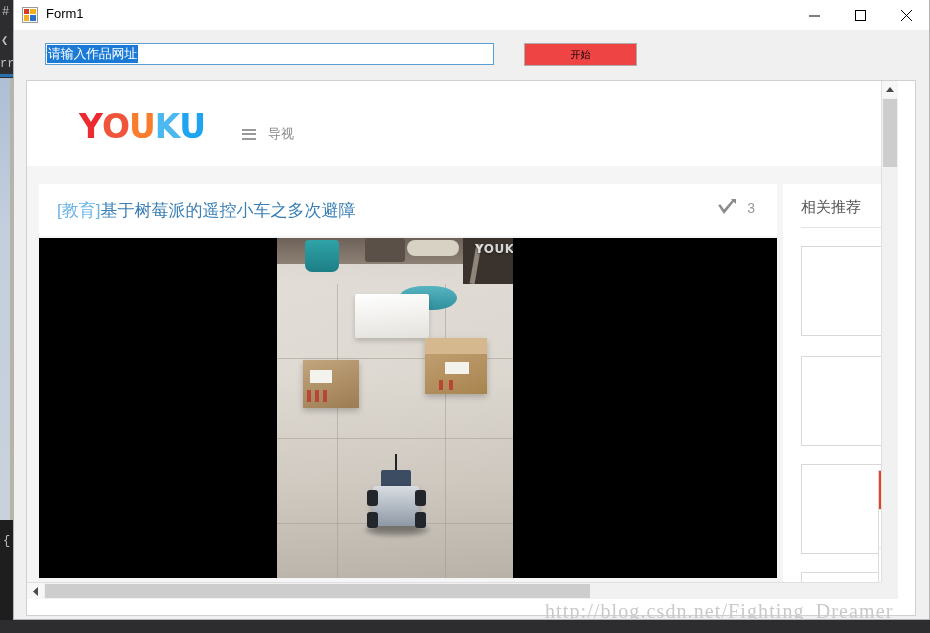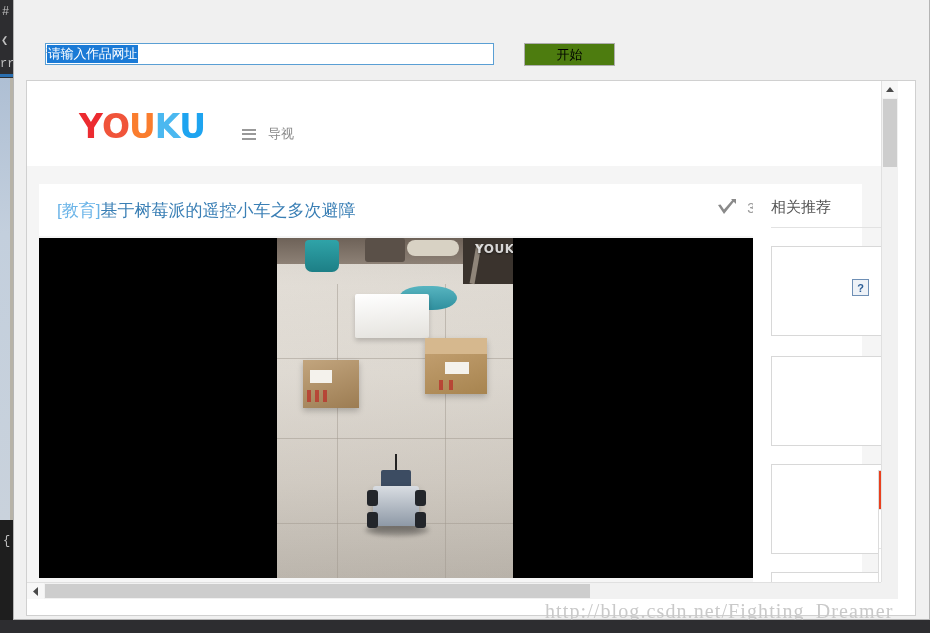--- a/index.html
+++ b/index.html
@@ -108,25 +108,25 @@
     background: #1a7ad6;
     color: #ffffff;
     font-size: 13px;
     line-height: 18px;
     padding: 0 1px;
     white-space: nowrap;
     letter-spacing: -0.3px;
   }
   .start-btn {
     position: absolute; left: 510px; top: 13px;
-    width: 91px; height: 23px;
-    background: #4d7c0f;
+    width: 113px; height: 23px;
+    background: #ef4444;
     border: 1px solid #adadad;
     box-sizing: border-box;
-    font-size: 13px;
+    font-size: 10px;
     color: #000;
     display: flex; align-items: center; justify-content: center;
     font-family: "Liberation Sans", sans-serif;
     cursor: default;
   }
 
   
   .browser {
     position: absolute;
     left: 12px; top: 50px;
@@ -343,21 +343,21 @@
     position: absolute; left: 198px; top: 4px;
     color: rgba(255,255,255,0.82);
     font-size: 12px; font-weight: bold;
     font-family: "DejaVu Sans", sans-serif;
     letter-spacing: 0.5px;
     text-shadow: 0 1px 2px rgba(0,0,0,0.5);
   }
 
   
   .yk-side {
-    position: absolute; left: 726px; top: 18px;
+    position: absolute; left: 756px; top: 18px;
     width: 109px; height: 415px;
     background: #ffffff;
   }
   .side-title {
     position: absolute; left: 18px; top: 14px;
     font-size: 15px; color: #555;
   }
   .side-rule {
     position: absolute; left: 18px; top: 43px; width: 200px; height: 1px;
     background: #e2e2e2;
@@ -467,20 +467,48 @@
     <div class="ide-doc">
       <div class="ide-doc-line"></div>
     </div>
     <div class="ide-bottom">
       <div class="ide-glyph ide-g4" style="top:14px;left:3px;">{</div>
     </div>
   </div>
 
   <div class="form-window">
 
+    <div class="titlebar">
+      <svg class="title-icon" viewBox="0 0 16 16">
+        <rect x="0.5" y="0.5" width="15" height="15" fill="#ffffff" stroke="#9a9a9a"></rect>
+        <rect x="2" y="2" width="5" height="5" fill="#d93a20"></rect>
+        <rect x="8" y="2" width="6" height="5" fill="#f2b01e"></rect>
+        <rect x="2" y="8" width="5" height="6" fill="#f2b01e"></rect>
+        <rect x="8" y="8" width="6" height="6" fill="#2a70c8"></rect>
+      </svg>
+      <div class="title-text">Form1</div>
+      <div class="win-btns">
+        <div class="win-btn">
+          <svg width="11" height="11" viewBox="0 0 11 11">
+            <line x1="0" y1="6" x2="11" y2="6" stroke="#000" stroke-width="1"></line>
+          </svg>
+        </div>
+        <div class="win-btn">
+          <svg width="11" height="11" viewBox="0 0 11 11">
+            <rect x="0.5" y="0.5" width="10" height="10" fill="none" stroke="#000" stroke-width="1"></rect>
+          </svg>
+        </div>
+        <div class="win-btn close">
+          <svg width="11" height="11" viewBox="0 0 11 11">
+            <line x1="0" y1="0" x2="11" y2="11" stroke="#000" stroke-width="1"></line>
+            <line x1="11" y1="0" x2="0" y2="11" stroke="#000" stroke-width="1"></line>
+          </svg>
+        </div>
+      </div>
+    </div>
 
     <div class="form-body">
       <input class="url-input" type="text" placeholder="请输入作品网址" style="">
       <div class="url-input-sel">请输入作品网址</div>
       <div class="start-btn">开始</div>
 
       <div class="browser">
         <div class="browser-page">
 
           <div class="yk-header">

